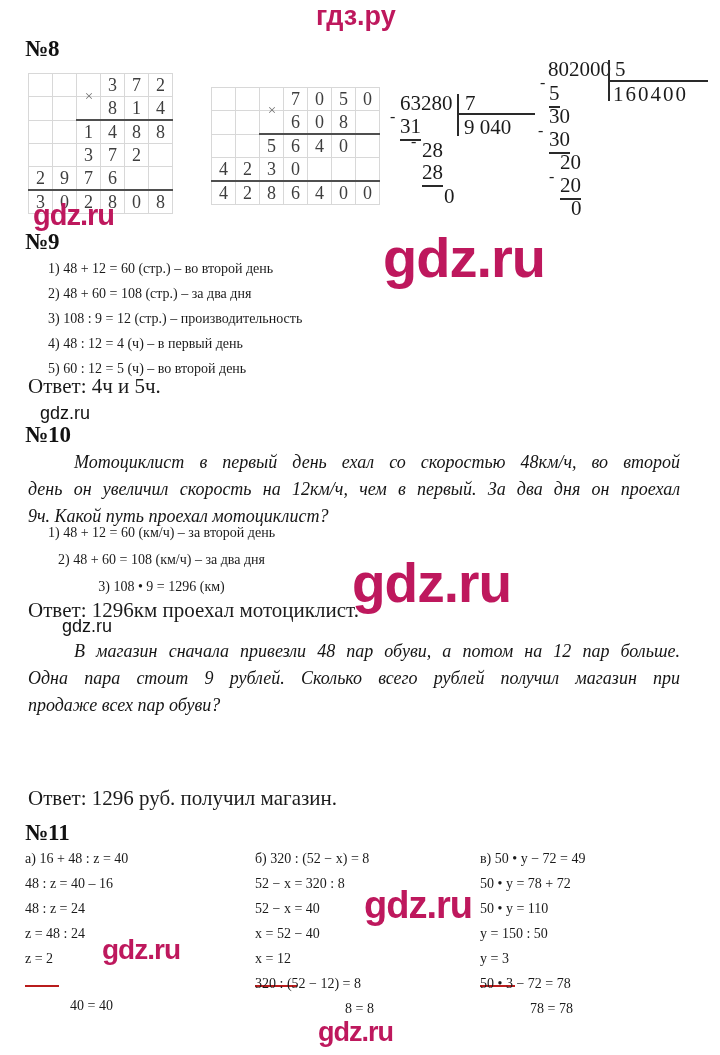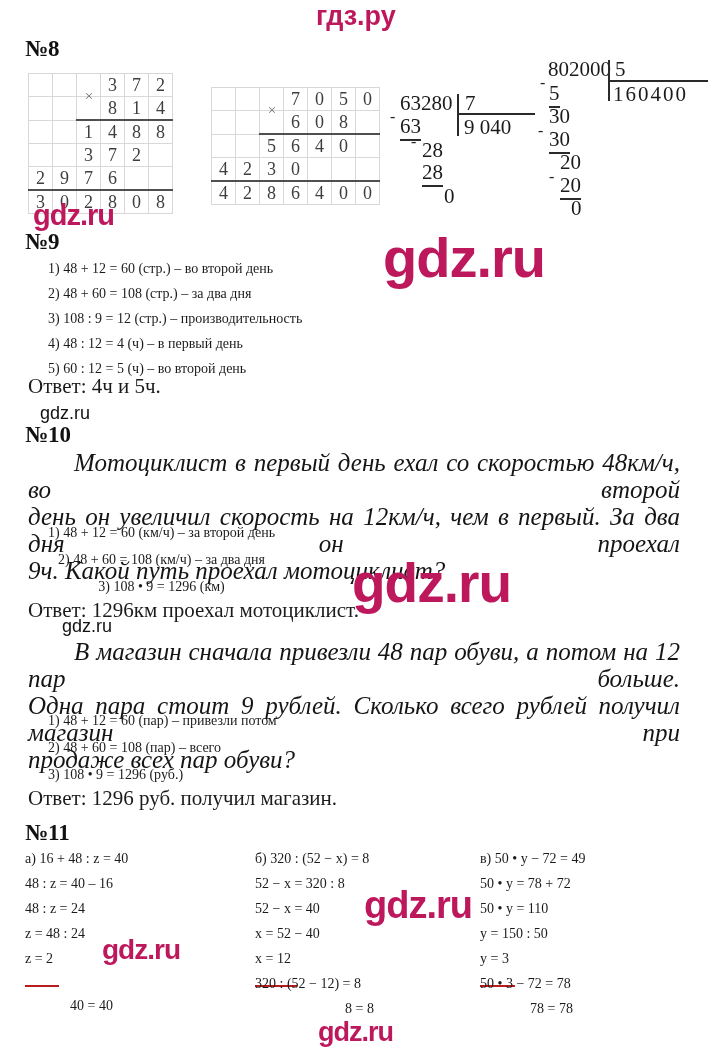--- a/index.html
+++ b/index.html
@@ -3,21 +3,21 @@
 <meta charset="utf-8">
 <style>
   html,body{margin:0;padding:0;background:#fff;}
   .page{position:relative;width:720px;height:1055px;background:#ffffff;overflow:hidden;
         font-family:"Liberation Serif",serif;color:#1b1b1b;}
   .abs{position:absolute;}
   .num-label{font-weight:bold;font-size:23px;color:#111;}
   .eq{font-size:14px;white-space:nowrap;}
   .eq-lines > div{height:25px;line-height:25px;}
   .ans{font-size:21px;white-space:nowrap;}
-  .stmt{font-style:italic;font-size:25px;line-height:27px;width:652px;color:#151515;}
+  .stmt{font-style:italic;font-size:18px;line-height:27px;width:652px;color:#151515;}
   .stmt .just{text-align:justify;text-align-last:justify;}
   .stmt .ind{text-indent:46px;}
   .u-res{border-bottom:2px solid #b91c1c;padding-right:6px;padding-bottom:19px;}
   
   .wm{font-family:"Liberation Sans",sans-serif;font-weight:bold;color:#be185d;line-height:1;letter-spacing:-1px;white-space:nowrap;}
   .wm-small{font-family:"Liberation Sans",sans-serif;font-weight:normal;color:#111;line-height:1;white-space:nowrap;}
   
   table.grid{border-collapse:collapse;background:#fff;}
   table.grid td{width:23px;height:22px;border:1px solid #d8d8d8;text-align:center;vertical-align:middle;
                 font-size:18px;color:#3e3e3e;padding:0;font-family:"Liberation Serif",serif;}
@@ -148,21 +148,21 @@
     </table>
   <div class="abs mult-sign" style="left:262px;top:102px;">×</div>
 
   <div class="longdiv" style="left:390px;top:93px;width:160px;height:120px;">
     <span style="left:10px;top:0;">63280</span>
     <span class="ld-bar" style="left:67px;top:1px;height:42px;"></span>
     <span style="left:75px;top:0;">7</span>
     <span class="ld-hline" style="left:67px;top:20px;width:78px;"></span>
     <span style="left:74px;top:24px;">9 040</span>
     <span class="ld-minus" style="left:0;top:16px;">-</span>
-    <span class="ld-u" style="left:10px;top:23px;">63</span>
+    <span class="ld-u" style="left:10px;top:23px;">31</span>
     <span class="ld-minus" style="left:21px;top:41px;">-</span>
     <span style="left:32px;top:47px;">28</span>
     <span class="ld-u" style="left:32px;top:69px;">28</span>
     <span style="left:54px;top:93px;">0</span>
   </div>
 
   <div class="longdiv" style="left:540px;top:59px;width:178px;height:150px;">
     <span style="left:8px;top:0;">802000</span>
     <span class="ld-bar" style="left:68px;top:1px;height:41px;"></span>
     <span style="left:75px;top:0;">5</span>
@@ -214,25 +214,20 @@
   <div class="abs wm" style="left:352px;top:556px;font-size:55px;">gdz.ru</div>
 
   <div class="abs wm-small" style="left:62px;top:617px;font-size:18px;">gdz.ru</div>
 
   <div class="abs stmt" style="left:28px;top:638px;">
     <div class="just ind">В магазин сначала привезли 48 пар обуви, а потом на 12 пар больше.</div>
     <div class="just">Одна пара стоит 9 рублей. Сколько всего рублей получил магазин при</div>
     <div>продаже всех пар обуви?</div>
   </div>
 
-  <div class="abs eq" style="left:48px;top:707px;line-height:27px;">
-    <div>1) 48 + 12 = 60 (пар) – привезли потом</div>
-    <div>2) 48 + 60 = 108 (пар) – всего</div>
-    <div>3) 108 • 9 = 1296 (руб.)</div>
-  </div>
   <div class="abs ans" style="left:28px;top:786px;">Ответ: 1296 руб. получил магазин.</div>
 
   <div class="abs num-label" style="left:25px;top:820px;">№11</div>
 
   <div class="abs eq eq-lines" style="left:25px;top:846px;">
     <div>а) 16 + 48 : z = 40</div>
     <div>48 : z = 40 – 16</div>
     <div>48 : z = 24</div>
     <div>z = 48 : 24</div>
     <div><span class="u-res">z = 2</span></div>

